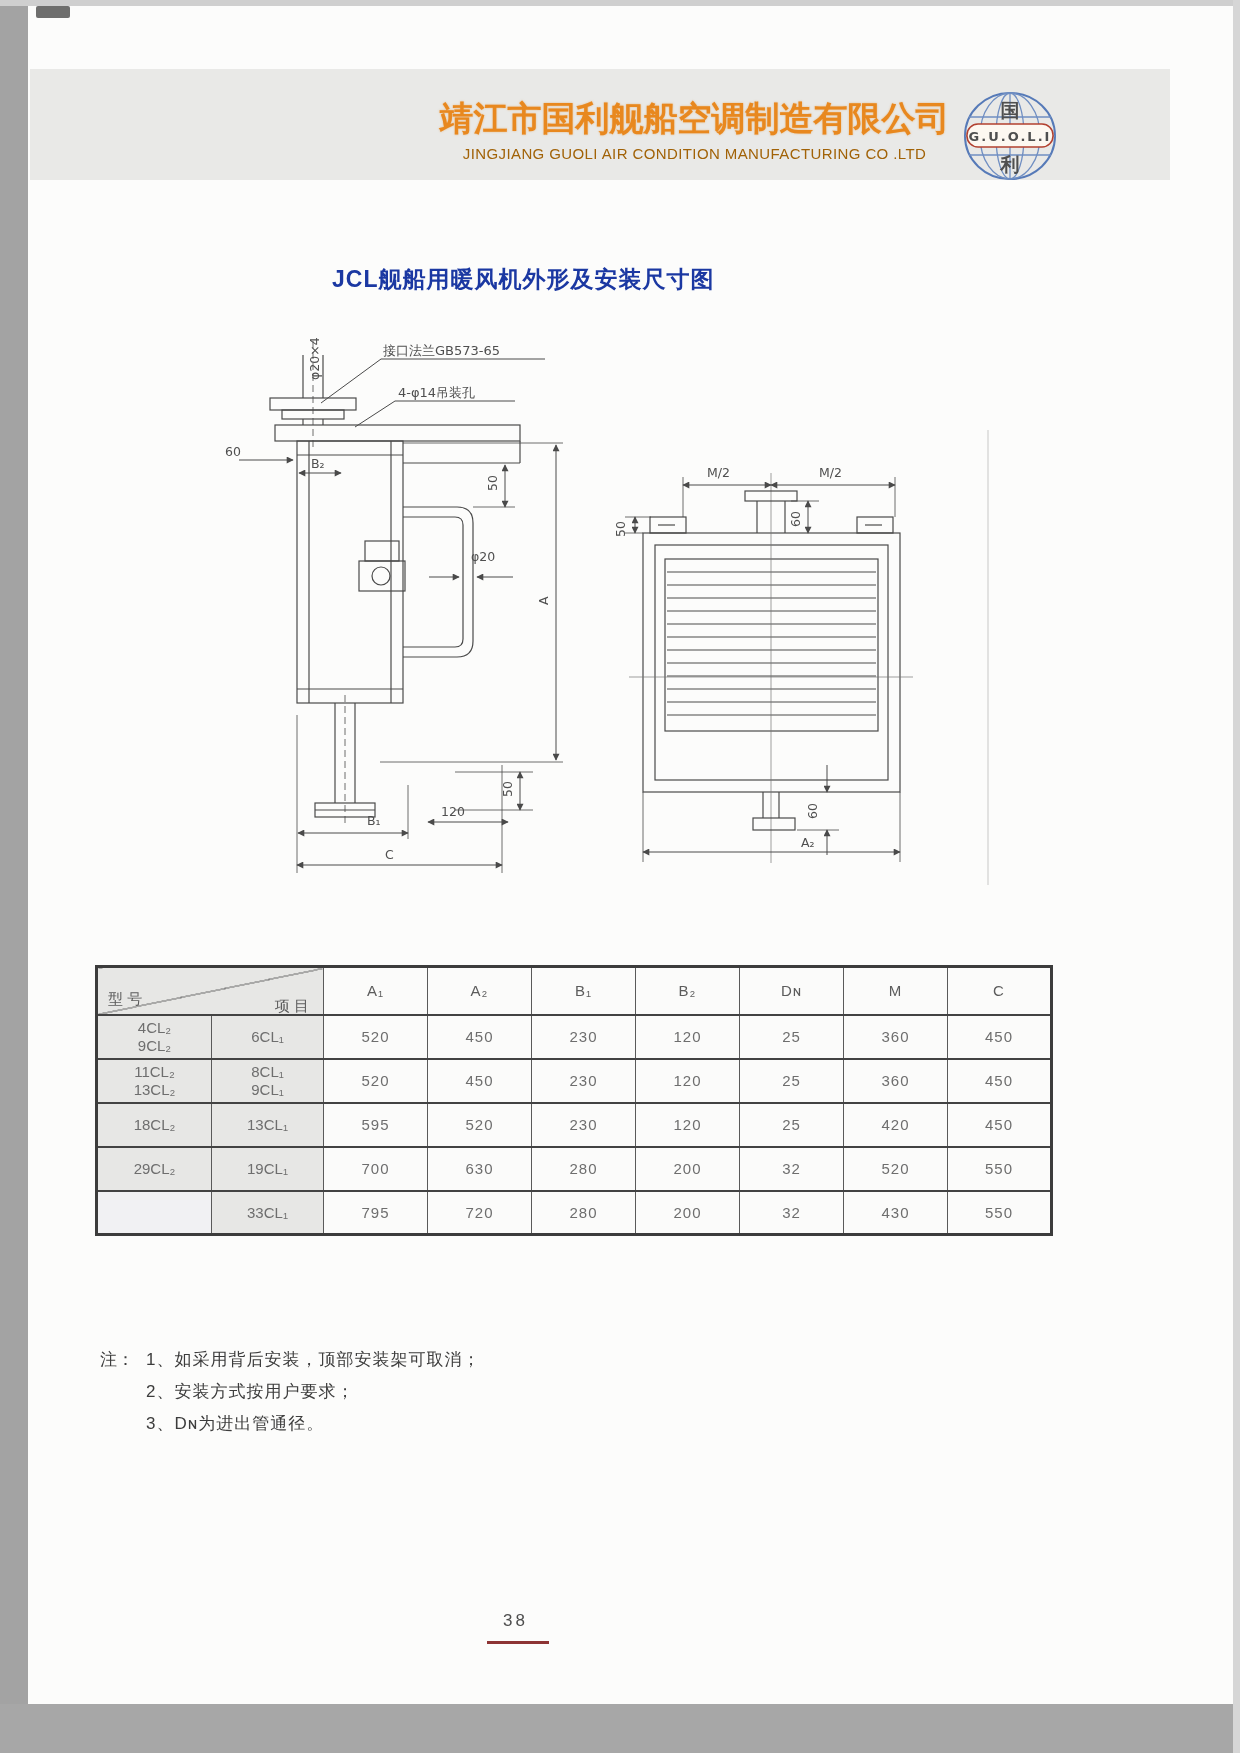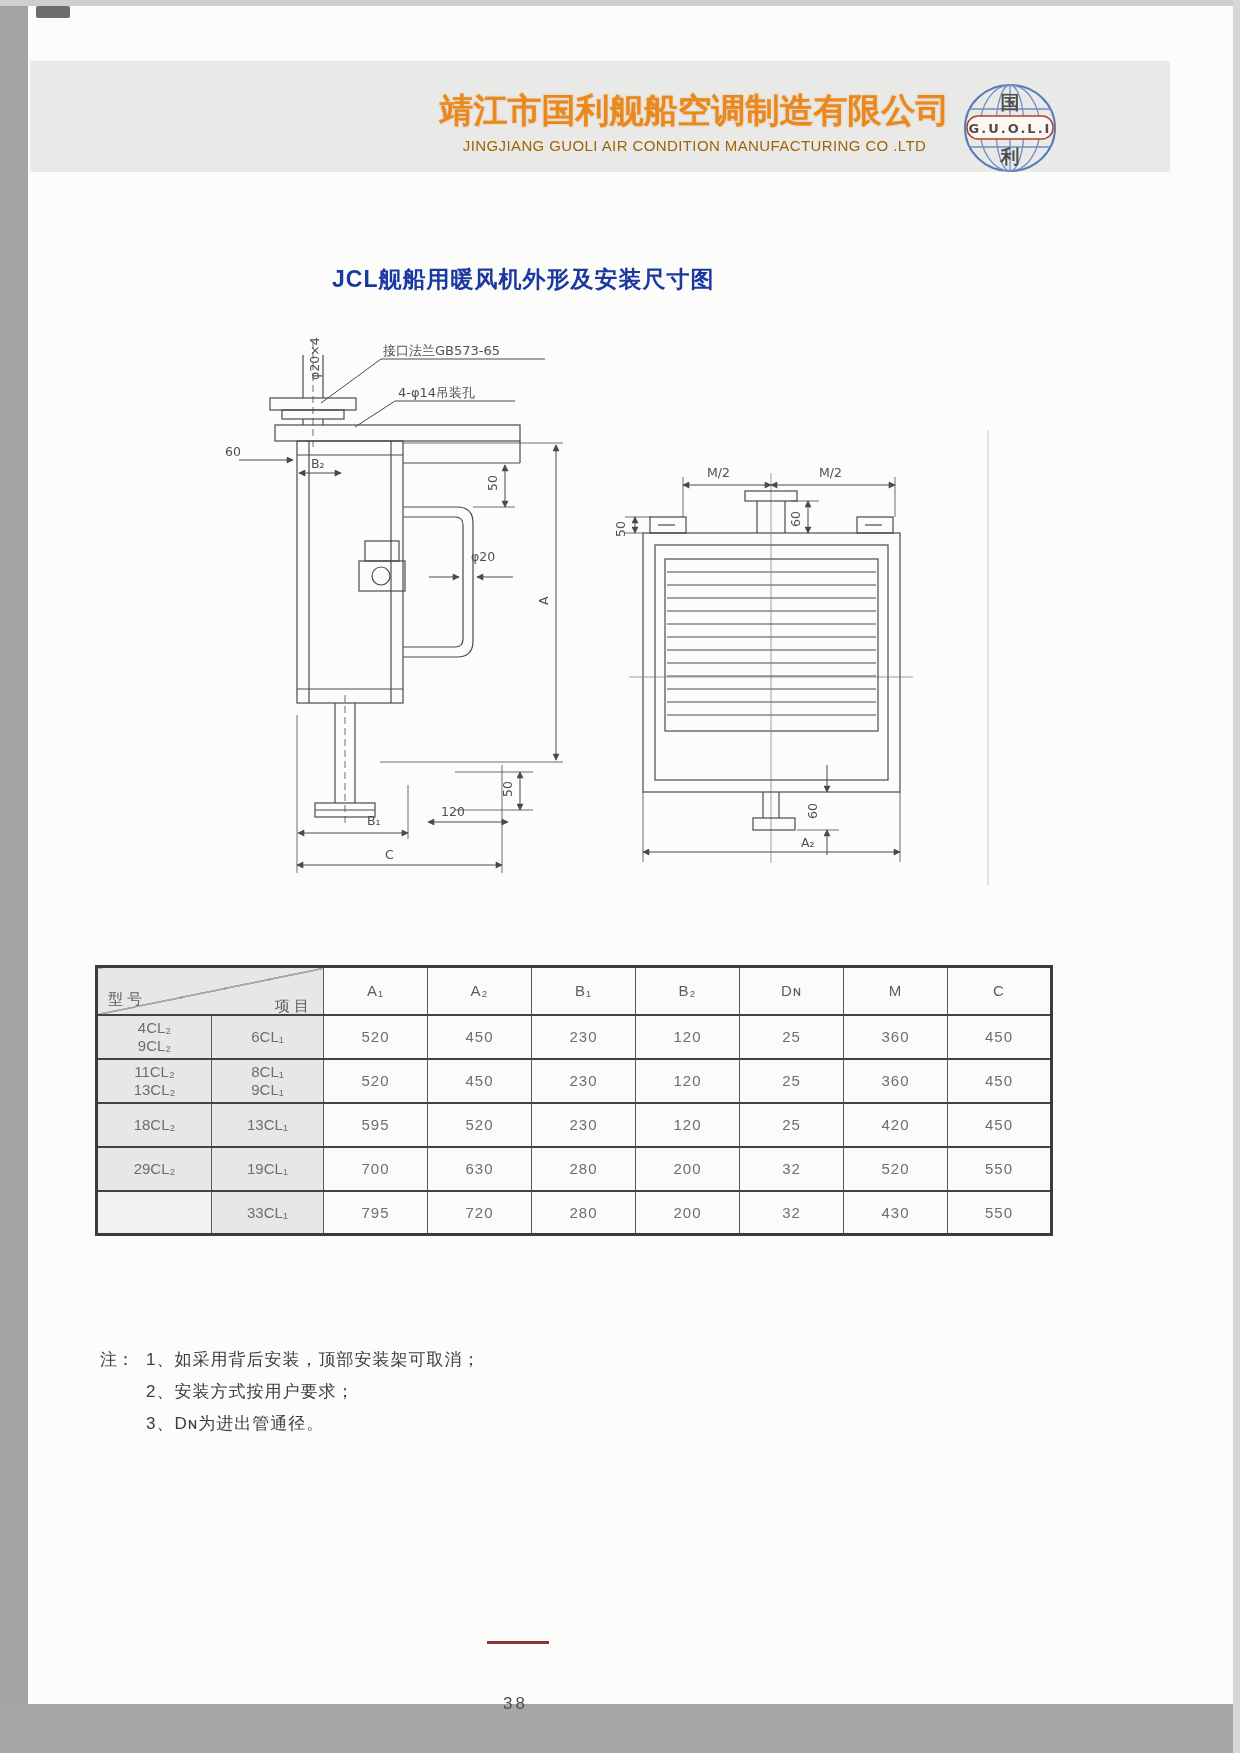--- a/index.html
+++ b/index.html
@@ -12,21 +12,21 @@
   }
   
   .edge-left  { position:absolute; left:0; top:0; width:28px; height:1753px; background:#a3a3a3; }
   .edge-bottom{ position:absolute; left:0; top:1704px; width:1240px; height:49px; background:#a7a7a7; }
   .edge-top   { position:absolute; left:0; top:0; width:1240px; height:6px; background:#cfcfcf; }
   .edge-right { position:absolute; right:0; top:0; width:7px; height:1753px; background:#d6d6d6; }
   .smudge     { position:absolute; left:36px; top:6px; width:34px; height:12px; background:#4a4a4a; border-radius:2px; opacity:.8; }
 
   
   .header-band {
-    position:absolute; left:30px; top:61px; width:1140px; height:111px;
+    position:absolute; left:30px; top:69px; width:1140px; height:111px;
     background:#e9e9e7;
   }
   .company { position:absolute; left:392px; top:27px; width:545px; text-align:center; }
   .company-cn {
     font-size:34px; font-weight:bold; letter-spacing:0px; color:#e8881f;
     text-shadow:0 0 2px rgba(232,136,31,.55); white-space:nowrap;
   }
   .company-en {
     margin-top:3px; font-size:15px; color:#a16207; letter-spacing:.4px; white-space:nowrap;
   }
@@ -68,21 +68,21 @@
   .corner-top  { position:absolute; right:14px; top:5px;  font-size:15px; color:#5c5c5c;margin-top:24px; }
   .corner-bot  { position:absolute; left:10px; bottom:5px; font-size:15px; color:#5c5c5c; }
 
   
   .notes { position:absolute; left:100px; top:1348px; font-size:17px; color:#3c3c3c; }
   .notes-row { display:flex; }
   .notes-prefix { width:46px; }
   .notes-items div { margin-bottom:9px; letter-spacing:1px; }
 
   
-  .page-num { position:absolute; left:503px; top:1694px; font-size:17px; color:#4e4e4e; letter-spacing:3px; }
+  .page-num { position:absolute; left:503px; top:1611px; font-size:17px; color:#4e4e4e; letter-spacing:3px; }
   .page-num-rule { position:absolute; left:487px; top:1641px; width:62px; height:3px; background:#8d3434; }
 </style>
 </head>
 <body>
 
 <div class="page">
 
   <div class="edge-left"></div>
   <div class="edge-bottom"></div>
   <div class="edge-top"></div>

